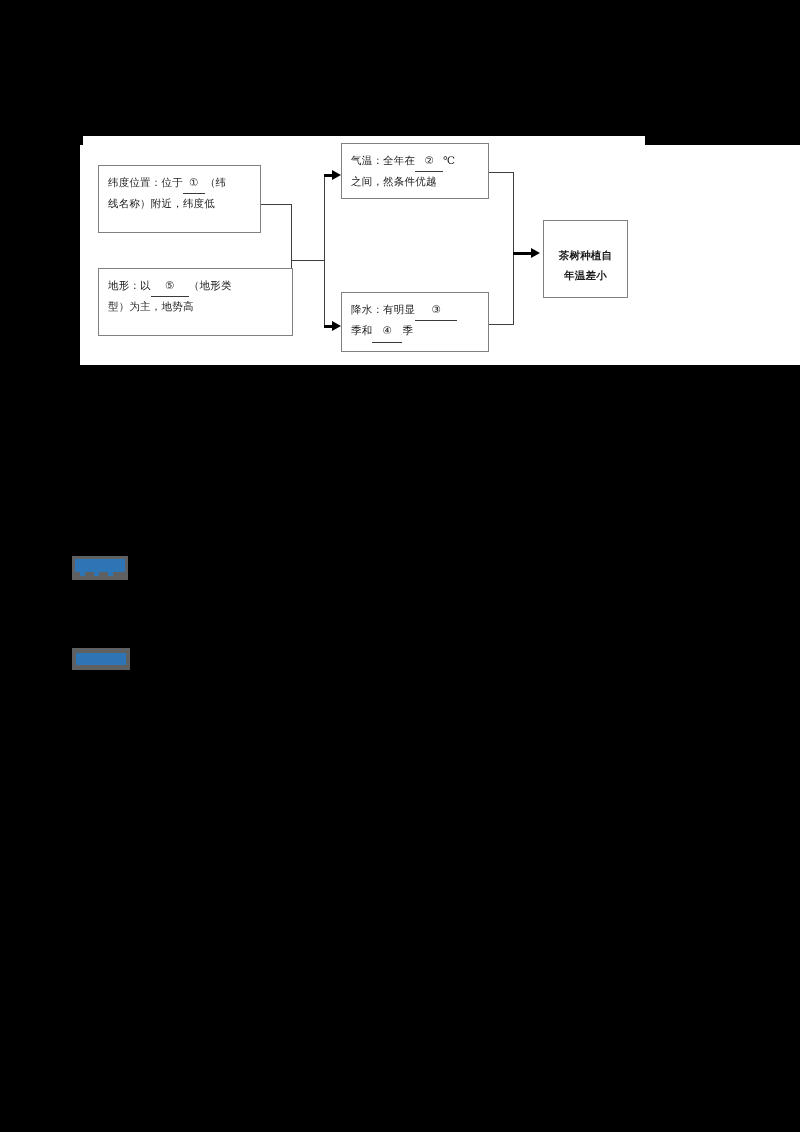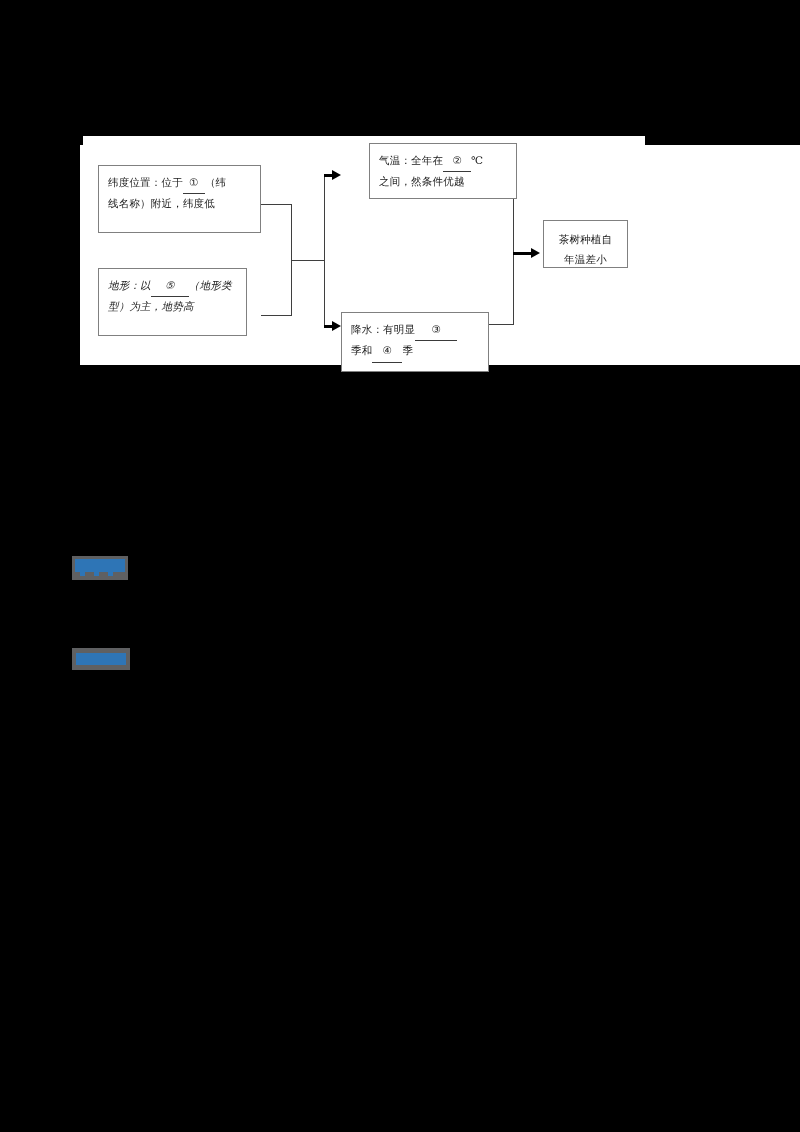--- a/index.html
+++ b/index.html
@@ -48,25 +48,25 @@
   }
   .fbox .ln { display: block; white-space: nowrap; }
   .blank {
     display: inline-block;
     border-bottom: 1px solid #3a3a3a;
     text-align: center;
     vertical-align: baseline;
   }
 
   #box-latitude  { left:  98px; top: 165px; width: 163px; height:  68px; }
-  #box-landform  { left:  98px; top: 268px; width: 149px; height:  68px; font-style: italic; }
-  #box-temp      { left: 341px; top: 143px; width: 148px; height:  56px; margin-left: 28px; }
-  #box-rain      { left: 341px; top: 292px; width: 148px; height:  60px; margin-top: 20px; }
-  #box-result    { left: 543px; top: 220px; width:  85px; height:  48px;
-                   padding-top: 9px; text-align: center; }
+  #box-landform  { left:  98px; top: 268px; width: 195px; height:  68px; }
+  #box-temp      { left: 341px; top: 143px; width: 148px; height:  56px; }
+  #box-rain      { left: 341px; top: 292px; width: 148px; height:  60px; }
+  #box-result    { left: 543px; top: 220px; width:  85px; height:  78px;
+                   padding-top: 25px; text-align: center; font-weight: bold; }
 
   
   .ln-h, .ln-v {
     position: absolute;
     background: #3f3f3f;
     z-index: 2;
   }
   .ln-h { height: 1px; }
   .ln-v { width: 1px; }
 

